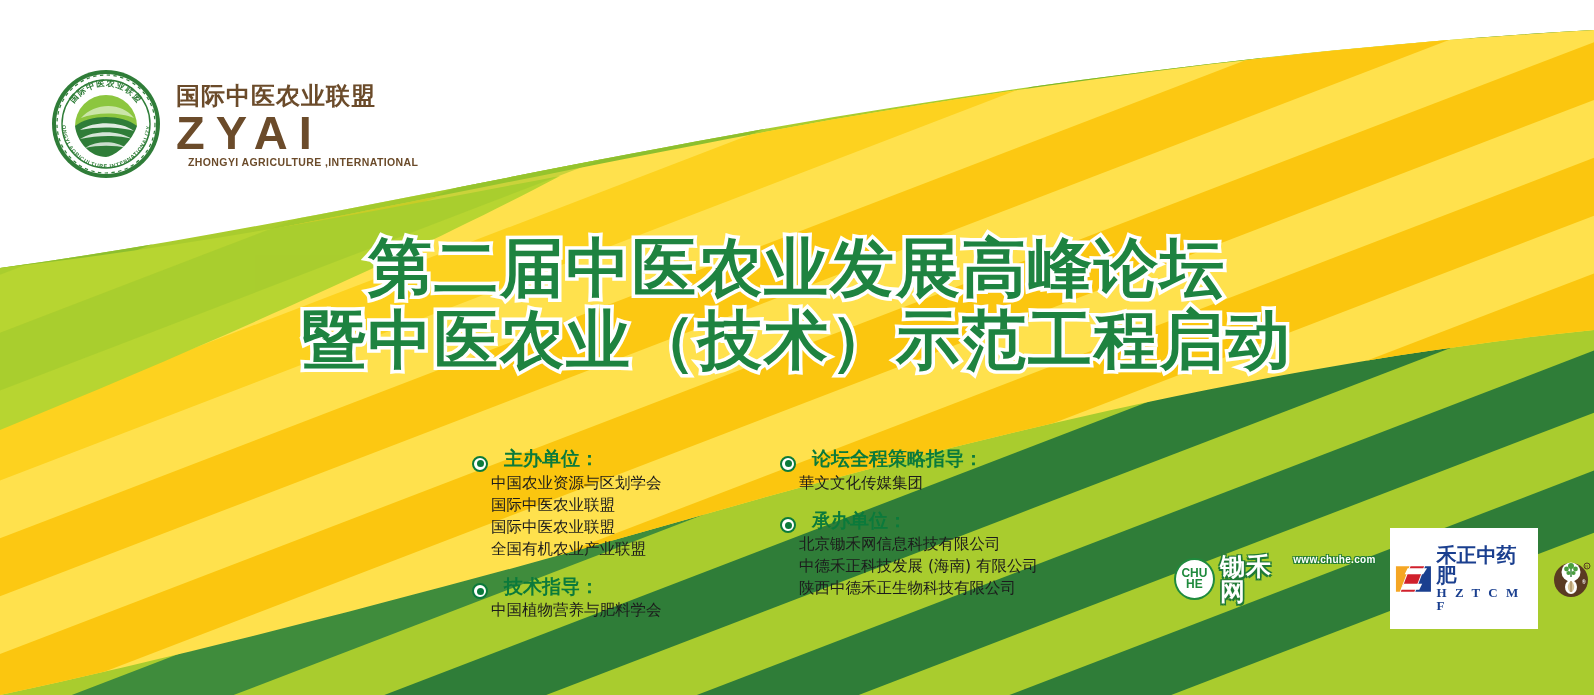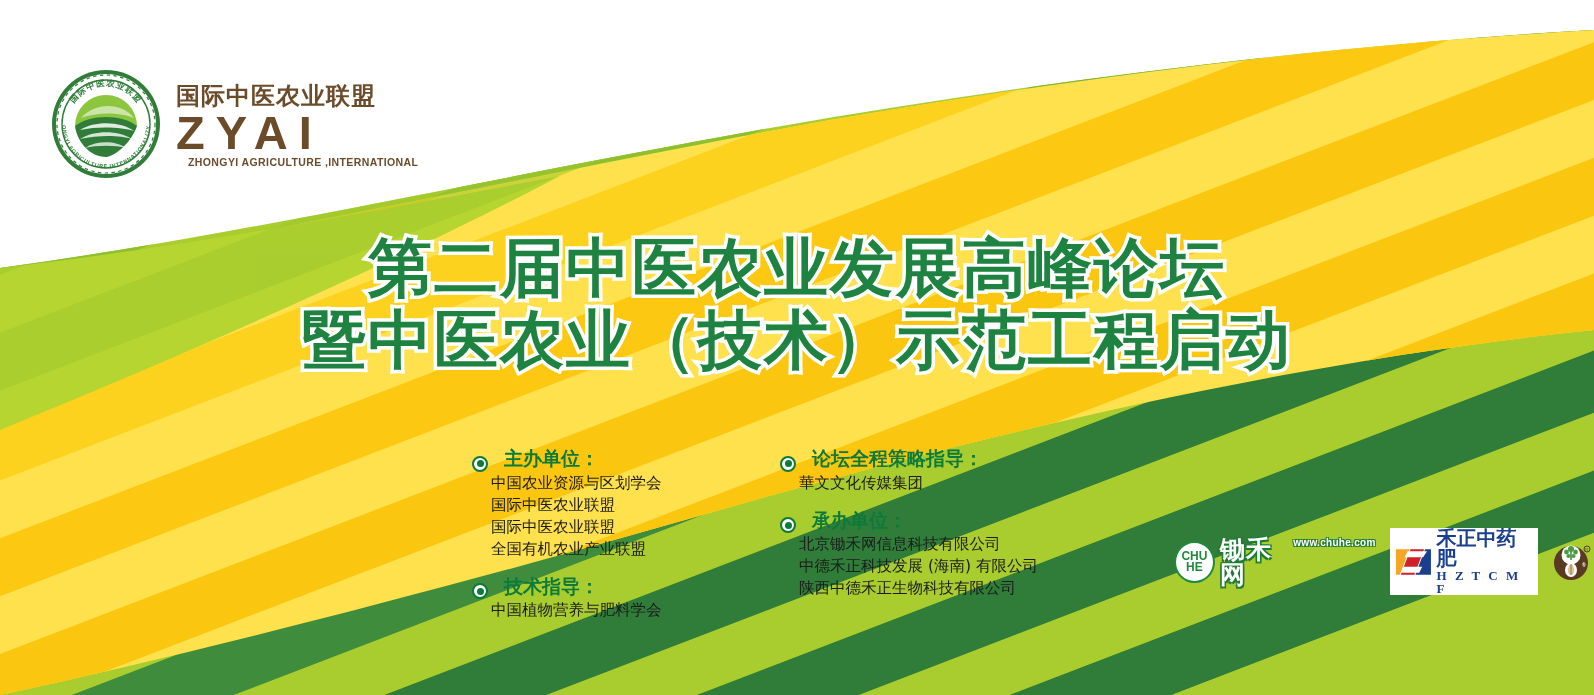--- a/index.html
+++ b/index.html
@@ -117,21 +117,21 @@
     text-shadow:-1.5px -1.5px 0 #1f7a36,1.5px -1.5px 0 #1f7a36,-1.5px 1.5px 0 #1f7a36,1.5px 1.5px 0 #1f7a36;
   }
   .chuhe-url{
     font-family:"Liberation Sans",sans-serif;
     font-size:10px;font-weight:bold;color:#ffffff;
     letter-spacing:.3px;margin-top:1px;
     text-shadow:-1px -1px 0 #1f7a36,1px -1px 0 #1f7a36,-1px 1px 0 #1f7a36,1px 1px 0 #1f7a36;
   }
 
   
-  .hz-wrap{display:flex;align-items:center;background:#ffffff;padding:0 4px;}
+  .hz-wrap{display:flex;align-items:center;background:#ffffff;padding:17px 4px;}
   .hz-mark{width:40px;height:30px;}
   .hz-txt{display:flex;flex-direction:column;line-height:1;margin-left:4px;}
   .hz-cn{
     font-family:"DejaVu Sans","Liberation Sans",sans-serif;
     font-size:20px;font-weight:bold;color:#1a3f8f;letter-spacing:0px;
   }
   .hz-en{
     font-family:"Liberation Serif","DejaVu Serif",serif;
     font-size:13px;font-weight:bold;color:#1a3f8f;letter-spacing:2.5px;margin-top:1px;
   }

